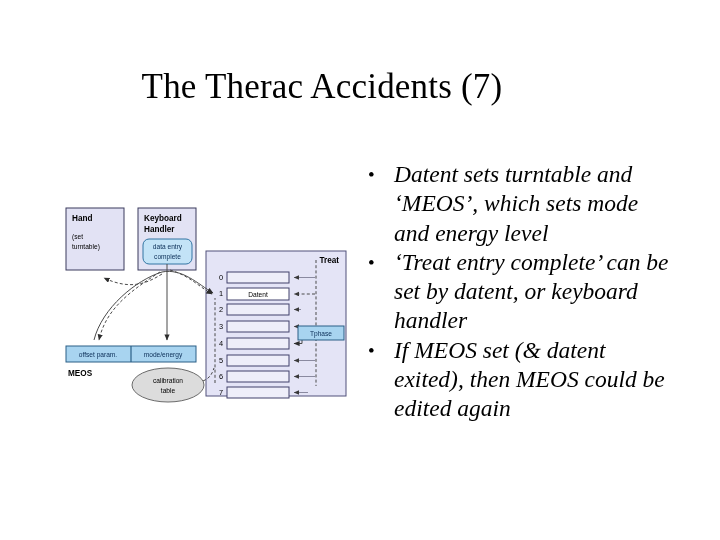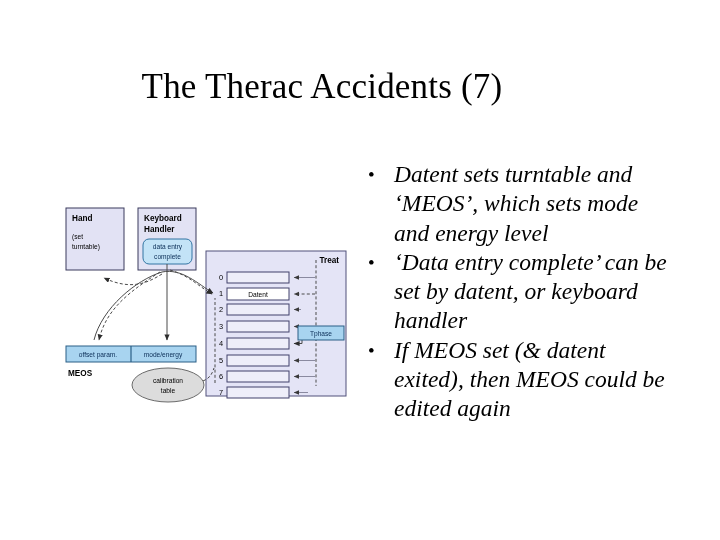--- a/index.html
+++ b/index.html
@@ -151,21 +151,21 @@
 
   <div id="slide-title">The Therac Accidents (7)</div>
 
   <div id="bullets">
     <div class="bullet-item">
       <span class="bullet-mark">•</span>
       <span class="bullet-text">Datent sets turntable and ‘MEOS’, which sets mode and energy level</span>
     </div>
     <div class="bullet-item">
       <span class="bullet-mark">•</span>
-      <span class="bullet-text">‘Data entry complete’ can be set by datent, or keyboard handler</span>
+      <span class="bullet-text">‘Treat entry complete’ can be set by datent, or keyboard handler</span>
     </div>
     <div class="bullet-item">
       <span class="bullet-mark">•</span>
       <span class="bullet-text">If MEOS set (&amp; datent exited), then MEOS could be edited again</span>
     </div>
   </div>
 
   <div id="diagram">
     <svg width="295" height="205" viewBox="0 0 295 205" xmlns="http://www.w3.org/2000/svg">
 

